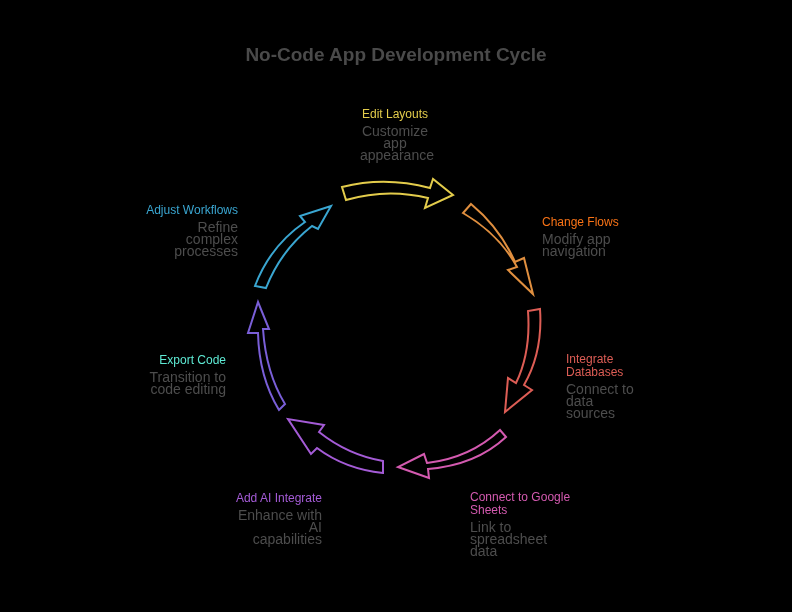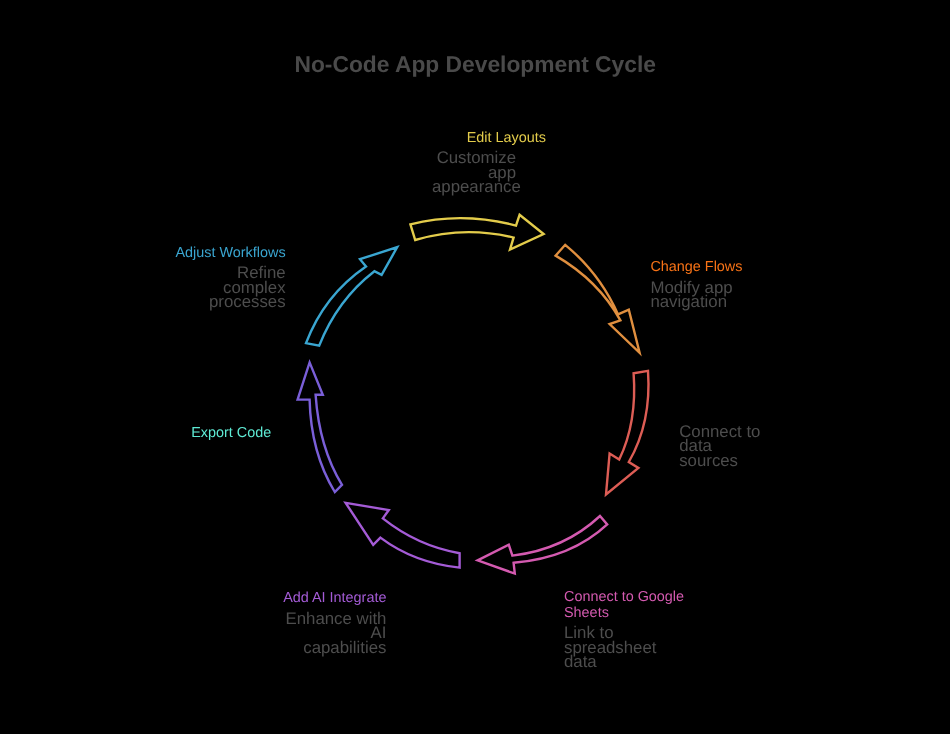--- a/index.html
+++ b/index.html
@@ -29,44 +29,46 @@
     <path stroke="#d45ab0" d="M500,430 Q470,458 427,463 L424,454 L398,467 L429,478 L428,469 Q476,465 506,437 Z"></path>
 
     <path stroke="#a45bd6" d="M383,473 Q345,469 317,448 L311,454 L288,419 L324,425 L319,432 Q348,455 383,461 Z"></path>
 
     <path stroke="#7a5fd8" d="M279,410 Q259,377 258,333 L248,333 L258,302 L269,329 L263,329 Q266,373 285,404 Z"></path>
 
     <path stroke="#3aa6d1" d="M255,286 Q270,246 305,222 L300,216 L331,206 L318,229 L312,226 Q281,250 266,288 Z"></path>
   </g>
 </svg>
 
-<div class="node center" style="left:335px; top:108px; width:120px;text-align:right;">
+<div class="node center" style="left:335px; top:108px; width:120px;">
   <span class="label" style="color:#e3cc4b;">Edit Layouts</span>
   <span class="desc" style="width:70px; margin:0 auto;">Customize app appearance</span>
 </div>
 
 <div class="node" style="left:542px; top:216px; width:130px;">
   <span class="label" style="color:#f97316;">Change Flows</span>
   <span class="desc">Modify app navigation</span>
 </div>
 
 <div class="node" style="left:566px; top:353px; width:80px;">
+  <span class="label" style="color:#dd5d55;">Integrate Databases</span>
   <span class="desc">Connect to data sources</span>
 </div>
 
 <div class="node" style="left:470px; top:491px; width:110px;">
   <span class="label" style="color:#d45ab0;">Connect to Google Sheets</span>
   <span class="desc" style="width:95px;">Link to spreadsheet data</span>
 </div>
 
 <div class="node left" style="left:212px; top:492px; width:110px;">
   <span class="label" style="color:#a45bd6;">Add AI Integrate</span>
   <span class="desc" style="width:85px; margin-left:auto;">Enhance with AI capabilities</span>
 </div>
 
 <div class="node left" style="left:126px; top:354px; width:100px;">
   <span class="label" style="color:#5eead4;">Export Code</span>
+  <span class="desc" style="width:90px; margin-left:auto;">Transition to code editing</span>
 </div>
 
 <div class="node left" style="left:128px; top:204px; width:110px;">
   <span class="label" style="color:#3aa6d1;">Adjust Workflows</span>
   <span class="desc" style="width:80px; margin-left:auto;">Refine complex processes</span>
 </div>
 
 </body></html>

